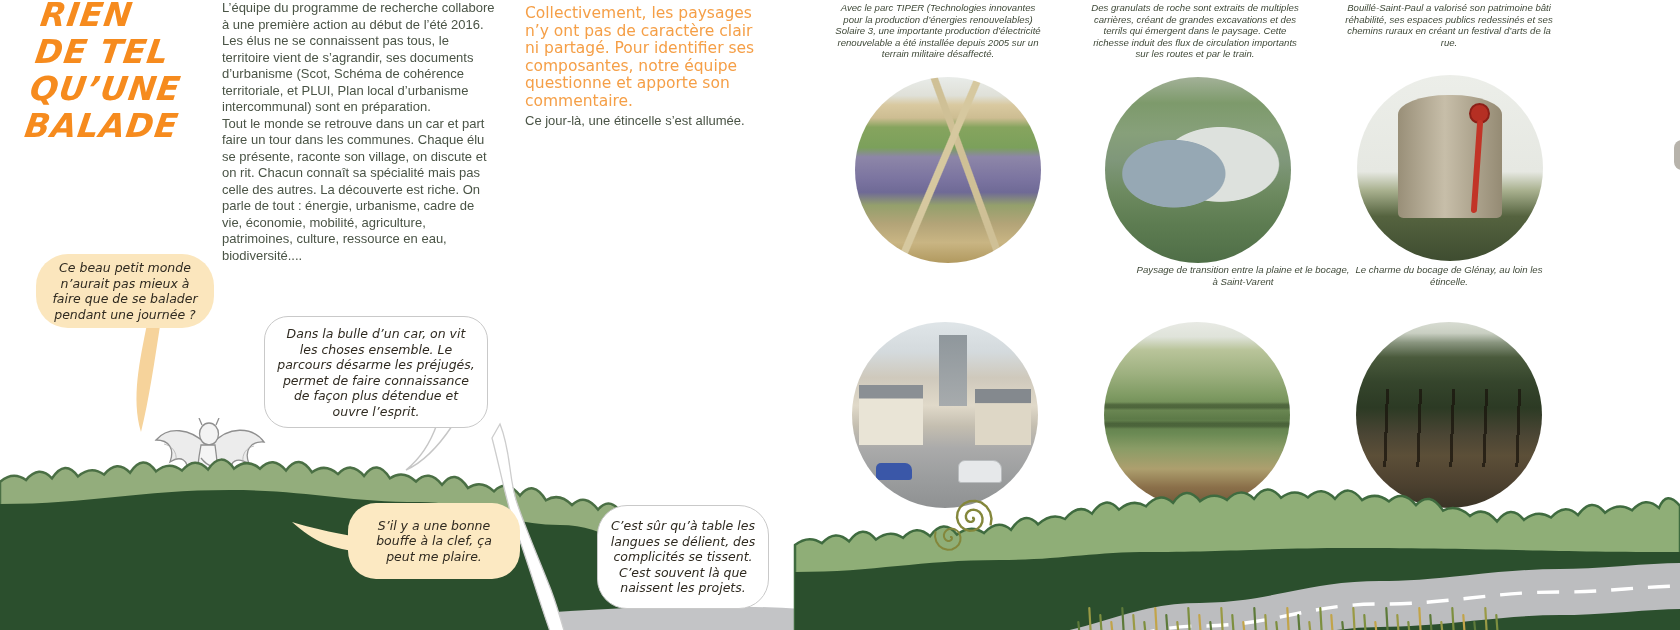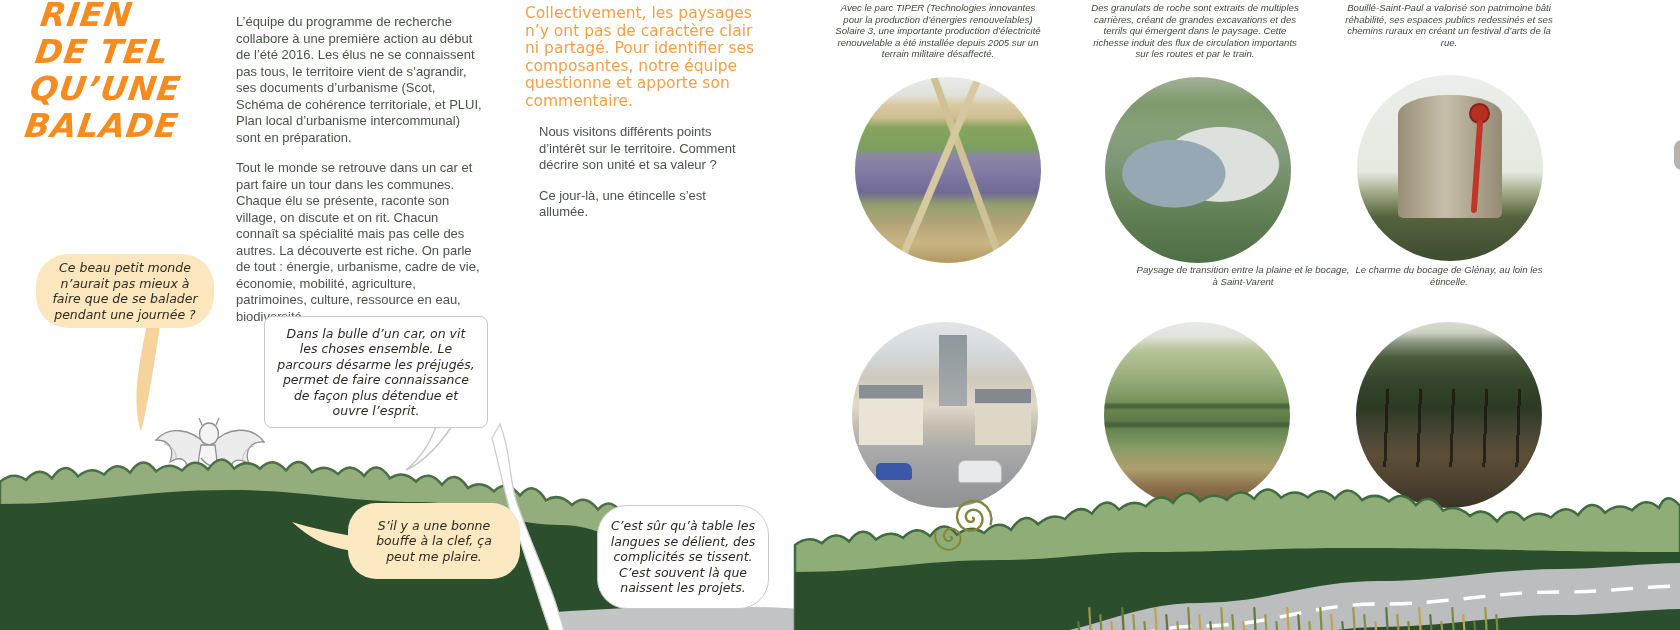--- a/index.html
+++ b/index.html
@@ -6,21 +6,21 @@
   #page{position:relative;width:1680px;height:630px;overflow:hidden;background:#ffffff;
         font-family:"Liberation Sans",sans-serif;}
   
   .title{position:absolute;left:33px;top:-4px;color:#f68b1e;
          font-family:"DejaVu Sans",sans-serif;font-weight:bold;font-style:italic;
          font-size:33px;line-height:37px;letter-spacing:1px;transform:skewX(-8deg);}
   
   .col{position:absolute;top:0;font-size:13px;line-height:16.5px;color:#4a5446;text-align:left;}
   #col1{left:222px;width:274px;}
   #col2{left:525px;width:240px;}
-  .col p{margin:14px;}
+  .col p{margin:0;}
   .highlight{color:#f59f47;font-size:15.5px;line-height:17.5px;margin:5px 0 3px 0 !important;
              font-family:"DejaVu Sans",sans-serif;}
   
   .cap{position:absolute;font-style:italic;font-size:9.6px;line-height:11.6px;
        color:#3e4837;text-align:center;}
   #cap1{left:830px;top:2px;width:216px;}
   #cap2{left:1086px;top:2px;width:218px;}
   #cap3{left:1340px;top:2px;width:218px;}
   #cap4{left:830px;top:264px;width:216px;}
   #cap5{left:1086px;top:264px;width:218px;margin-left:48px;}
@@ -75,21 +75,21 @@
             background:#3a57a8;}
   .car-white{position:absolute;left:57%;top:74%;width:42px;height:21px;border-radius:7px 9px 3px 3px;
              background:#e6e8ea;border:1px solid #b9bcbe;}
   
   .bubble{position:absolute;border-radius:30px;display:flex;align-items:center;justify-content:center;
           text-align:center;padding:8px 12px;box-sizing:border-box;
           font-family:"DejaVu Sans",sans-serif;font-size:12.5px;line-height:15.5px;color:#2f2a20;z-index:6;font-style:italic;}
   .peach{background:#fbe6bd;}
   .white{background:#ffffff;border:1.5px solid #c9c9c9;}
   #b1{left:36px;top:254px;width:178px;height:74px;border-radius:32px;}
-  #b2{left:264px;top:316px;width:224px;height:112px;border-radius:8px;}
+  #b2{left:264px;top:316px;width:224px;height:112px;border-radius:24px;align-items:flex-end;}
   #b3{left:348px;top:503px;width:172px;height:76px;border-radius:28px;background:#fce9c2;}
   #b4{left:597px;top:505px;width:172px;height:104px;border-radius:30px;}
   
   #gargoyle{position:absolute;left:150px;top:418px;z-index:2;}
   #land{position:absolute;left:0;top:420px;z-index:3;}
   #tails{position:absolute;left:0;top:0;z-index:5;pointer-events:none;}
   .edge-sliver{position:absolute;left:1674px;top:140px;width:8px;height:30px;
                background:#b7b3ab;border-radius:8px 0 0 8px;}
 </style>
 </head>
@@ -103,21 +103,20 @@
     <div>QU’UNE</div>
     <div>BALADE</div>
   </div>
 
   <div class="col" id="col1">
     <p>L’équipe du programme de recherche collabore à une première action au début de l’été 2016. Les élus ne se connaissent pas tous, le territoire vient de s’agrandir, ses documents d’urbanisme (Scot, Schéma de cohérence territoriale, et PLUI, Plan local d’urbanisme intercommunal) sont en préparation.</p>
     <p>Tout le monde se retrouve dans un car et part faire un tour dans les communes. Chaque élu se présente, raconte son village, on discute et on rit. Chacun connaît sa spécialité mais pas celle des autres. La découverte est riche. On parle de tout : énergie, urbanisme, cadre de vie, économie, mobilité, agriculture, patrimoines, culture, ressource en eau, biodiversité....</p>
   </div>
   <div class="col" id="col2">
     <p class="highlight">Collectivement, les paysages n’y ont pas de caractère clair ni partagé. Pour identifier ses composantes, notre équipe questionne et apporte son commentaire.</p>
-    <p>Nous visitons différents points d’intérêt sur le territoire. Comment décrire son unité et sa valeur ?</p>
     <p>Ce jour-là, une étincelle s’est allumée.</p>
   </div>
 
   <div class="cap" id="cap1">Avec le parc TIPER (Technologies innovantes pour la production d’énergies renouvelables) Solaire 3, une importante production d’électricité renouvelable a été installée depuis 2005 sur un terrain militaire désaffecté.</div>
   <div class="cap" id="cap2">Des granulats de roche sont extraits de multiples carrières, créant de grandes excavations et des terrils qui émergent dans le paysage. Cette richesse induit des flux de circulation importants sur les routes et par le train.</div>
   <div class="cap" id="cap3">Bouillé-Saint-Paul a valorisé son patrimoine bâti réhabilité, ses espaces publics redessinés et ses chemins ruraux en créant un festival d’arts de la rue.</div>
   <div class="cap" id="cap5">Paysage de transition entre la plaine et le bocage, à Saint-Varent</div>
   <div class="cap" id="cap6">Le charme du bocage de Glénay, au loin les étincelle.</div>
 
   <div class="circle" id="p1"></div>

